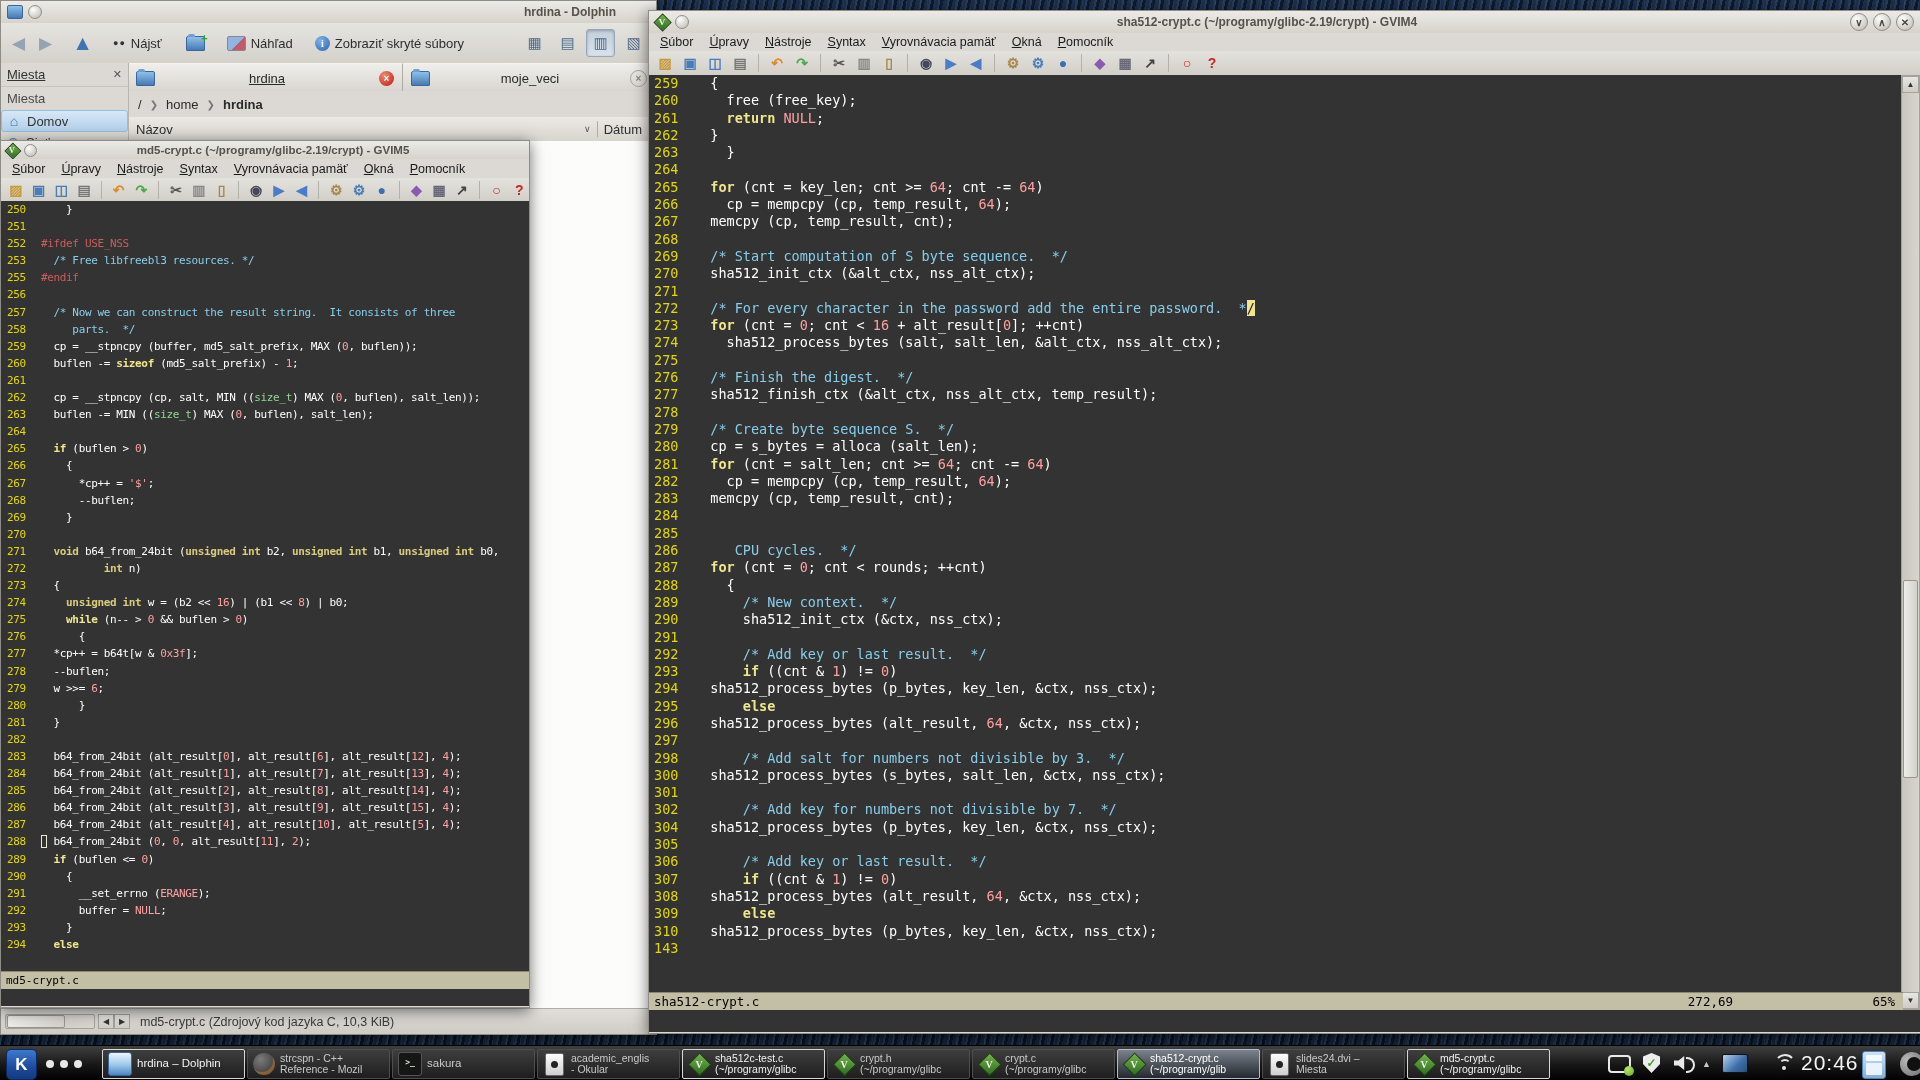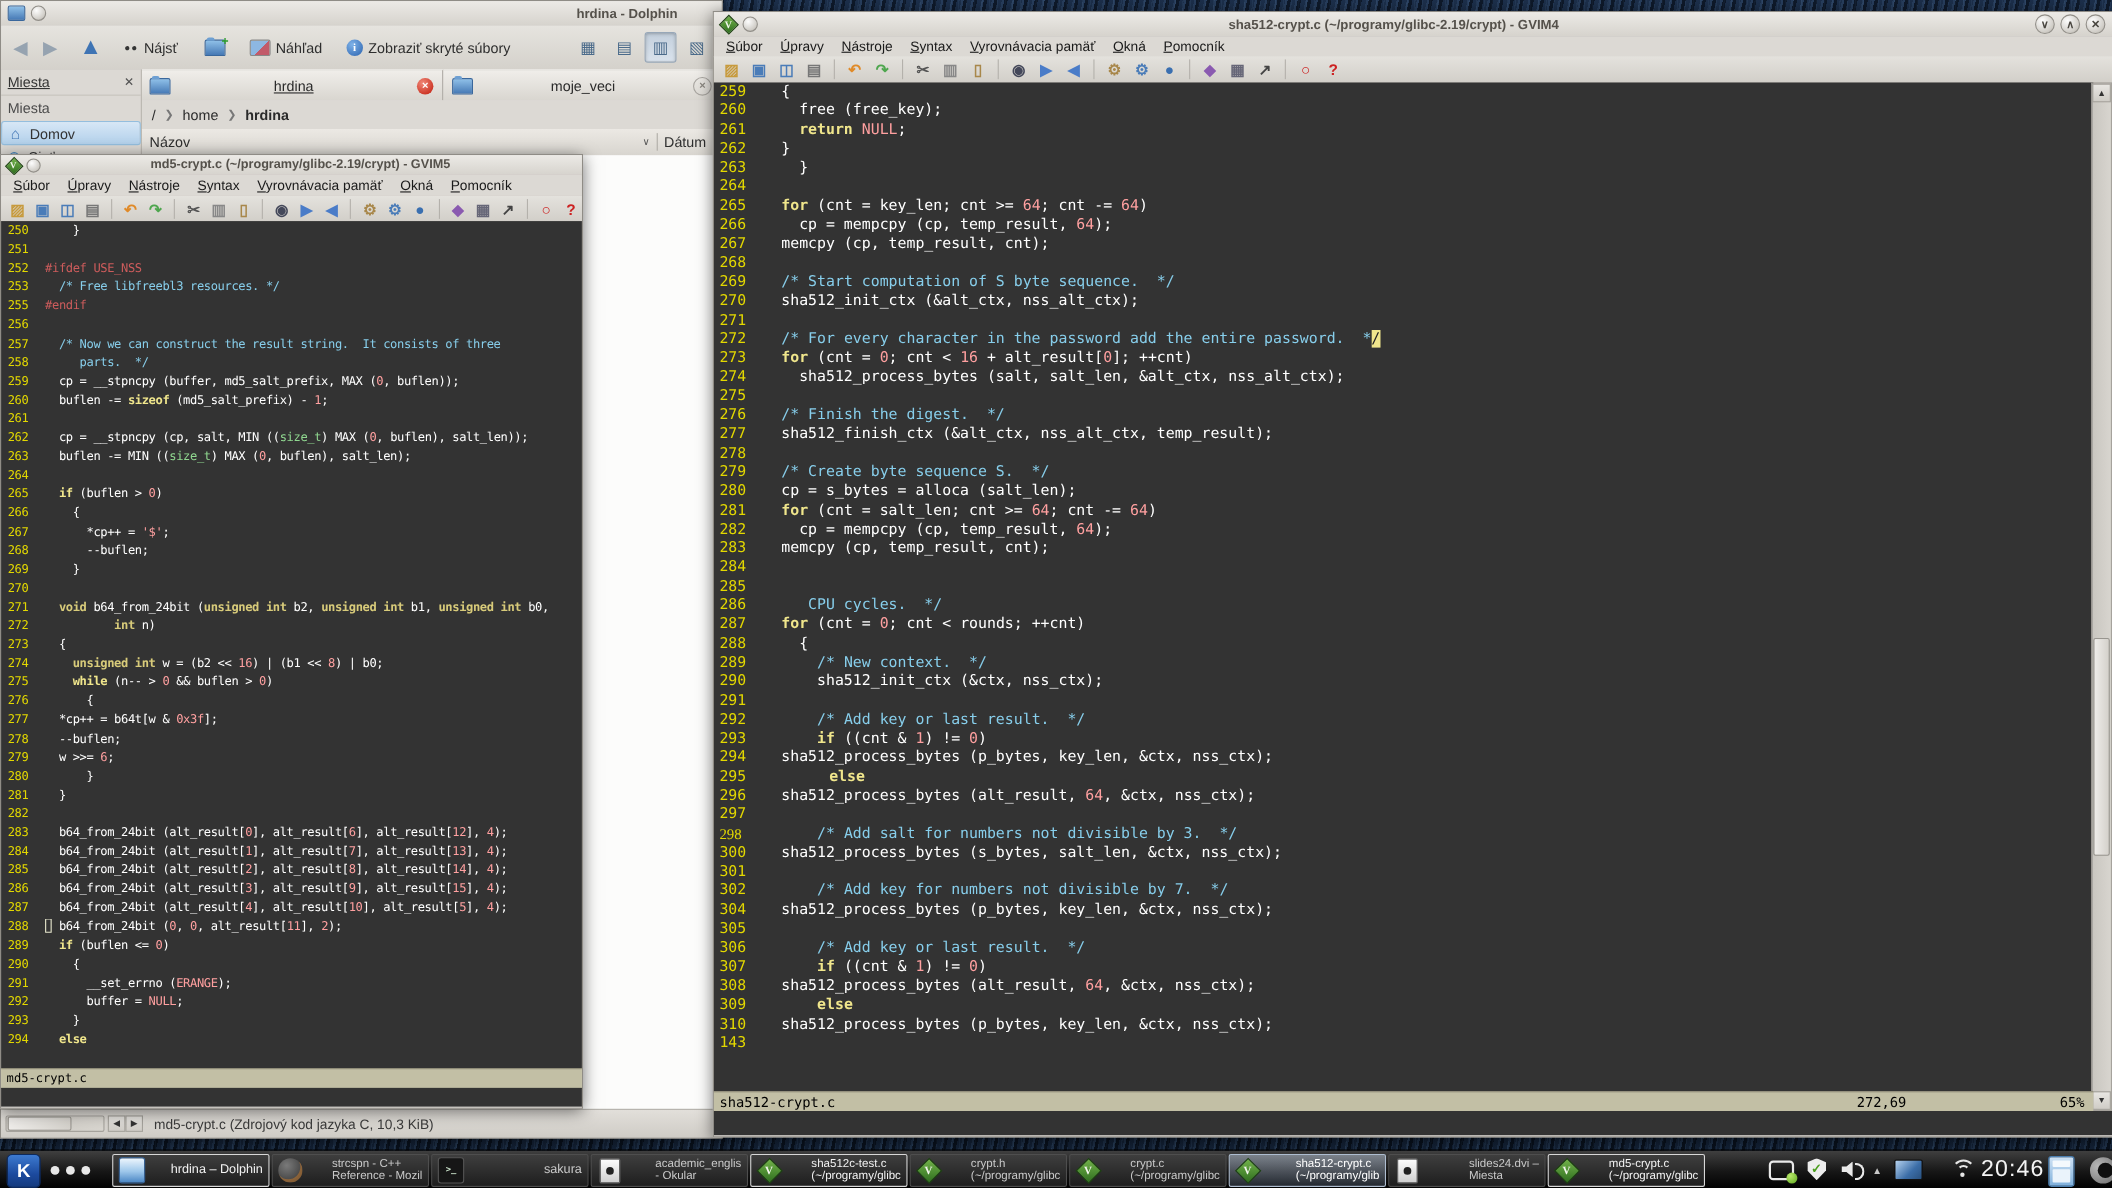--- a/index.html
+++ b/index.html
@@ -60,21 +60,21 @@
   .viewbtn.pressed{background:linear-gradient(#c3cfdc,#d9e2ec);border:1px solid #97a7b8;box-shadow:inset 0 1px 3px rgba(0,0,0,.25);}
   
   .sbtrack{background:linear-gradient(90deg,#c9c6c0,#d8d5cf);border:1px solid #a5a29c;}
   .sbthumb{background:linear-gradient(90deg,#efedea,#d4d1cb);border:1px solid #98958f;border-radius:2px;}
   .sbarrow{background:linear-gradient(#e8e6e2,#cfccc6);border:1px solid #a5a29c;color:#333;
     display:flex;align-items:center;justify-content:center;font-size:8px;}
   
   #taskbar{position:absolute;left:0;top:1045px;width:1920px;height:35px;
     background:linear-gradient(#404040,#161616 55%,#000);border-top:1px solid #000;}
   .task{position:absolute;top:3px;height:28px;display:flex;align-items:center;gap:5px;padding:0 5px;
-    border:1px solid #4e4e4e;border-radius:2px;background:linear-gradient(#3e3e3e,#1e1e1e);overflow:hidden;justify-content:space-between;}
+    border:1px solid #4e4e4e;border-radius:2px;background:linear-gradient(#3e3e3e,#1e1e1e);overflow:hidden;}
   .task .tl{font-size:10.5px;line-height:11.5px;color:#c9c9c9;white-space:nowrap;}
   .task.attention{border-color:#d8d8d8;}
   .task.attention .tl{color:#f2f2f2;}
   .task.active{background:linear-gradient(rgba(205,220,240,.45),rgba(130,150,180,.25));border-color:#aebdd0;}
   .task.active .tl{color:#ffffff;}
   .trayic{position:absolute;top:7px;}
   
   .gic{display:inline-block;text-align:center;flex:none;}
 </style>
 </head>
@@ -452,24 +452,24 @@
         <div class="vline"><span class="ln" style="width: 32px; margin-right: 8px;">285</span></div>
         <div class="vline"><span class="ln" style="width: 32px; margin-right: 8px;">286</span><span style="white-space: pre;"><span class="sc">     CPU cycles.  */</span></span></div>
         <div class="vline"><span class="ln" style="width: 32px; margin-right: 8px;">287</span><span style="white-space: pre;"><span class="sn">  </span><span class="sk">for</span><span class="sn"> (cnt = </span><span class="sx">0</span><span class="sn">; cnt &lt; rounds; ++cnt)</span></span></div>
         <div class="vline"><span class="ln" style="width: 32px; margin-right: 8px;">288</span><span style="white-space: pre;"><span class="sn">    {</span></span></div>
         <div class="vline"><span class="ln" style="width: 32px; margin-right: 8px;">289</span><span style="white-space: pre;"><span class="sn">      </span><span class="sc">/* New context.  */</span></span></div>
         <div class="vline"><span class="ln" style="width: 32px; margin-right: 8px;">290</span><span style="white-space: pre;"><span class="sn">      sha512_init_ctx (&amp;ctx, nss_ctx);</span></span></div>
         <div class="vline"><span class="ln" style="width: 32px; margin-right: 8px;">291</span><span style="white-space: pre;"></span></div>
         <div class="vline"><span class="ln" style="width: 32px; margin-right: 8px;">292</span><span style="white-space: pre;"><span class="sn">      </span><span class="sc">/* Add key or last result.  */</span></span></div>
         <div class="vline"><span class="ln" style="width: 32px; margin-right: 8px;">293</span><span style="white-space: pre;"><span class="sn">      </span><span class="sk">if</span><span class="sn"> ((cnt &amp; </span><span class="sx">1</span><span class="sn">) != </span><span class="sx">0</span><span class="sn">)</span></span></div>
         <div class="vline"><span class="ln" style="width: 32px; margin-right: 8px;">294</span><span style="white-space: pre;"><span class="sn">  sha512_process_bytes (p_bytes, key_len, &amp;ctx, nss_ctx);</span></span></div>
-        <div class="vline"><span class="ln" style="width: 32px; margin-right: 19px;">295</span><span style="white-space: pre;"><span class="sn">      </span><span class="sk">else</span></span></div>
+        <div class="vline"><span class="ln" style="width: 32px; margin-right: 8px;">295</span><span style="white-space: pre;"><span class="sn">      </span><span class="sk">else</span></span></div>
         <div class="vline"><span class="ln" style="width: 32px; margin-right: 8px;">296</span><span style="white-space: pre;"><span class="sn">  sha512_process_bytes (alt_result, </span><span class="sx">64</span><span class="sn">, &amp;ctx, nss_ctx);</span></span></div>
         <div class="vline"><span class="ln" style="width: 32px; margin-right: 8px;">297</span><span style="white-space: pre;"></span></div>
-        <div class="vline"><span class="ln" style="width: 32px; margin-right: 8px; font-family: Liberation Serif, serif;">298</span><span style="white-space: pre;"><span class="sn">      </span><span class="sc">/* Add salt for numbers not divisible by 3.  */</span></span></div>
+        <div class="vline"><span class="ln" style="width: 32px; margin-right: 8px;">298</span><span style="white-space: pre;"><span class="sn">      </span><span class="sc">/* Add salt for numbers not divisible by 3.  */</span></span></div>
         <div class="vline"><span class="ln" style="width: 32px; margin-right: 8px;">300</span><span style="white-space: pre;"><span class="sn">  sha512_process_bytes (s_bytes, salt_len, &amp;ctx, nss_ctx);</span></span></div>
         <div class="vline"><span class="ln" style="width: 32px; margin-right: 8px;">301</span><span style="white-space: pre;"></span></div>
         <div class="vline"><span class="ln" style="width: 32px; margin-right: 8px;">302</span><span style="white-space: pre;"><span class="sn">      </span><span class="sc">/* Add key for numbers not divisible by 7.  */</span></span></div>
         <div class="vline"><span class="ln" style="width: 32px; margin-right: 8px;">304</span><span style="white-space: pre;"><span class="sn">  sha512_process_bytes (p_bytes, key_len, &amp;ctx, nss_ctx);</span></span></div>
         <div class="vline"><span class="ln" style="width: 32px; margin-right: 8px;">305</span><span style="white-space: pre;"></span></div>
         <div class="vline"><span class="ln" style="width: 32px; margin-right: 8px;">306</span><span style="white-space: pre;"><span class="sn">      </span><span class="sc">/* Add key or last result.  */</span></span></div>
         <div class="vline"><span class="ln" style="width: 32px; margin-right: 8px;">307</span><span style="white-space: pre;"><span class="sn">      </span><span class="sk">if</span><span class="sn"> ((cnt &amp; </span><span class="sx">1</span><span class="sn">) != </span><span class="sx">0</span><span class="sn">)</span></span></div>
         <div class="vline"><span class="ln" style="width: 32px; margin-right: 8px;">308</span><span style="white-space: pre;"><span class="sn">  sha512_process_bytes (alt_result, </span><span class="sx">64</span><span class="sn">, &amp;ctx, nss_ctx);</span></span></div>
         <div class="vline"><span class="ln" style="width: 32px; margin-right: 8px;">309</span><span style="white-space: pre;"><span class="sn">      </span><span class="sk">else</span></span></div>
         <div class="vline"><span class="ln" style="width: 32px; margin-right: 8px;">310</span><span style="white-space: pre;"><span class="sn">  sha512_process_bytes (p_bytes, key_len, &amp;ctx, nss_ctx);</span></span></div>

